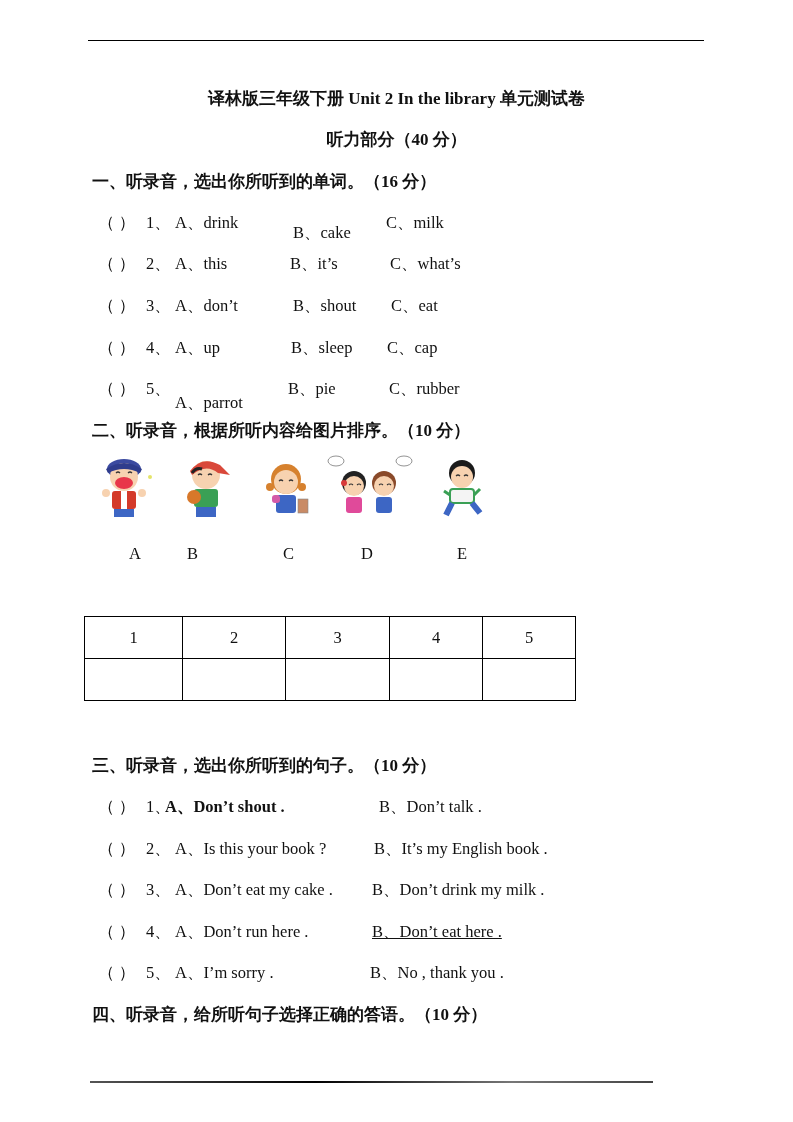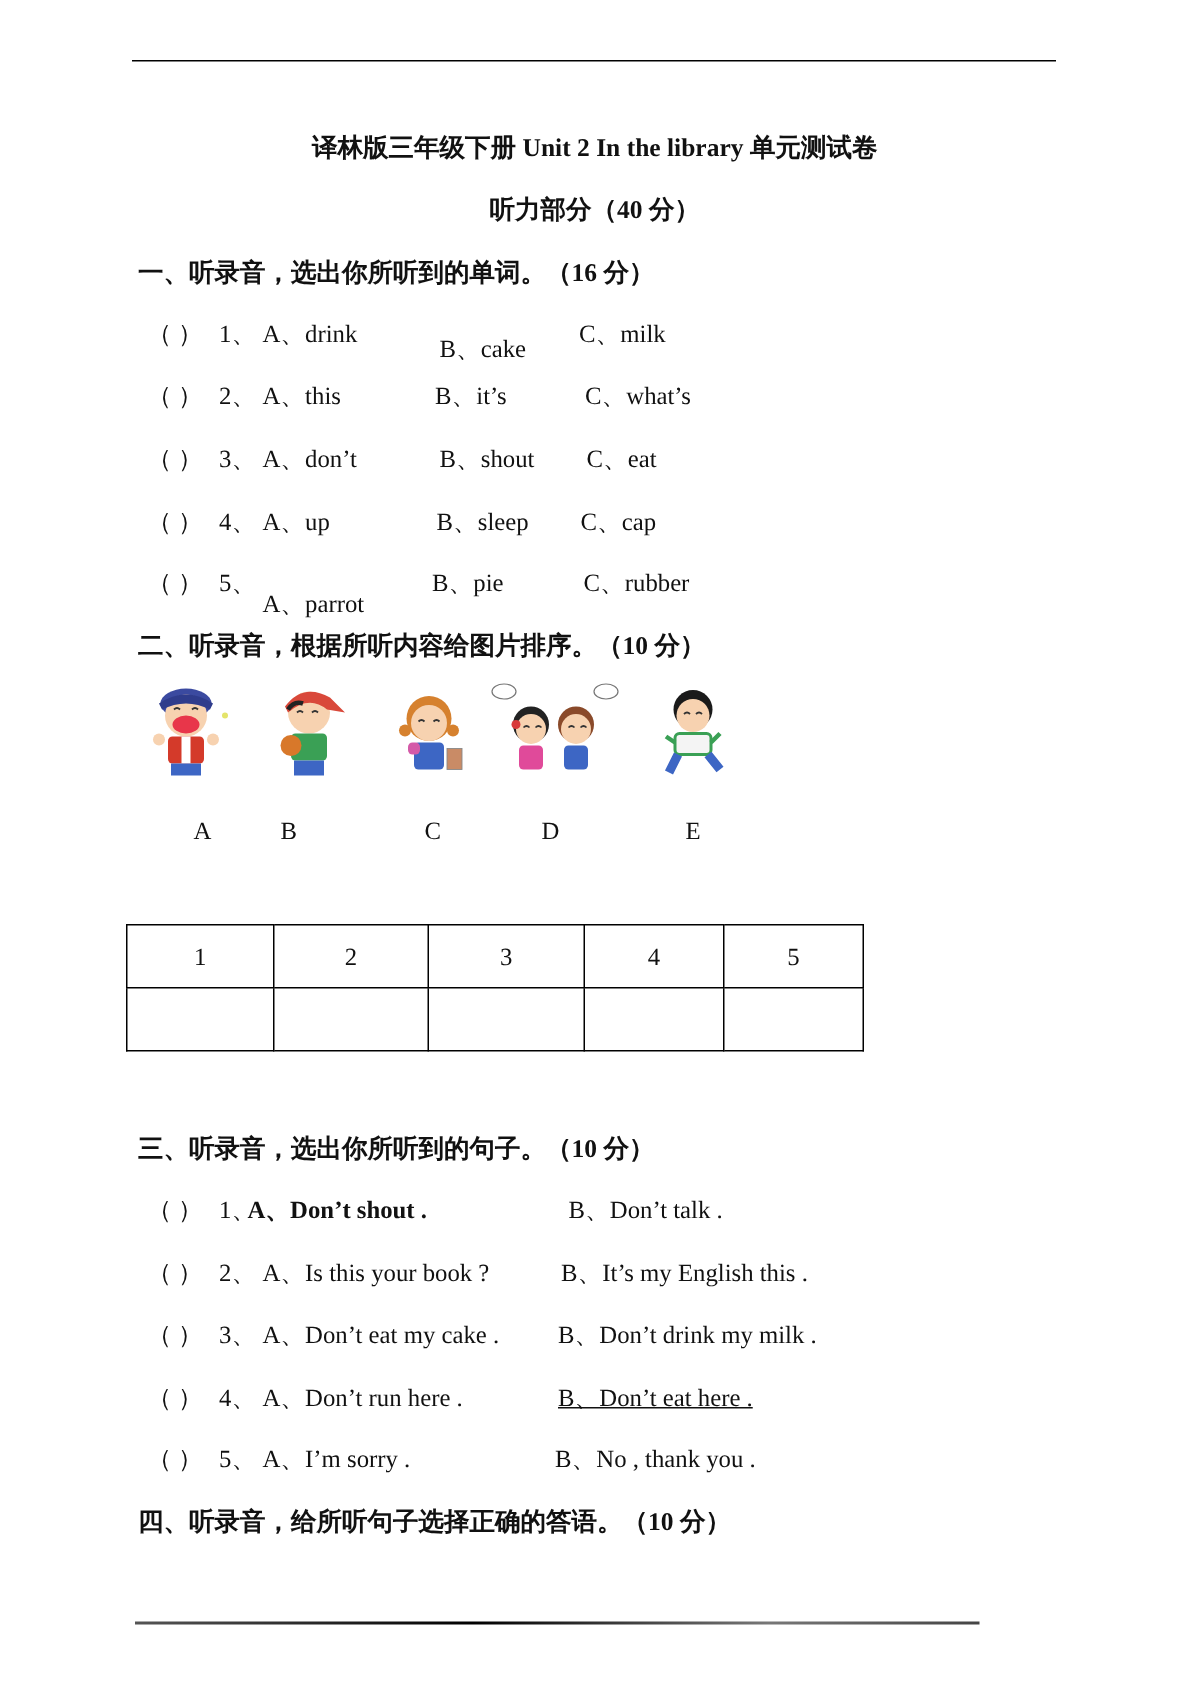--- a/index.html
+++ b/index.html
@@ -159,21 +159,21 @@
 
 <div>
   <div class="abs q" style="top:796px; left:98px;">（    ）</div>
   <div class="abs q" style="top:796px; left:146px;">1、</div>
   <div class="abs q" style="top:796px; left:165px;font-weight:bold;">A、Don’t shout .</div>
   <div class="abs q" style="top:796px; left:379px;">B、Don’t talk .</div>
 
   <div class="abs q" style="top:838px; left:98px;">（    ）</div>
   <div class="abs q" style="top:838px; left:146px;">2、</div>
   <div class="abs q" style="top:838px; left:175px;">A、Is this your book ?</div>
-  <div class="abs q" style="top:838px; left:374px;">B、It’s my English this .</div>
+  <div class="abs q" style="top:838px; left:374px;">B、It’s my English book .</div>
 
   <div class="abs q" style="top:879px; left:98px;">（    ）</div>
   <div class="abs q" style="top:879px; left:146px;">3、</div>
   <div class="abs q" style="top:879px; left:175px;">A、Don’t eat my cake .</div>
   <div class="abs q" style="top:879px; left:372px;text-align:center;">B、Don’t drink my milk .</div>
 
   <div class="abs q" style="top:921px; left:98px;">（    ）</div>
   <div class="abs q" style="top:921px; left:146px;">4、</div>
   <div class="abs q" style="top:921px; left:175px;">A、Don’t run here .</div>
   <div class="abs q" style="top:921px; left:372px;text-decoration:underline;">B、Don’t eat here .</div>

